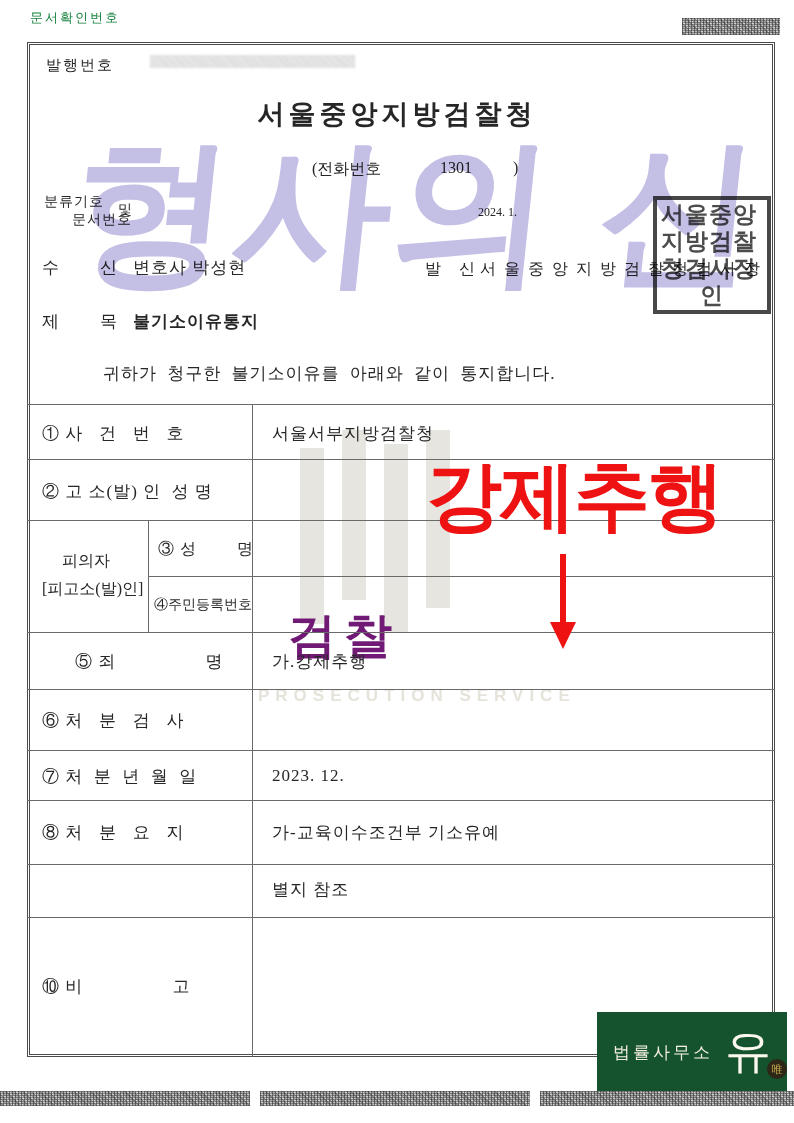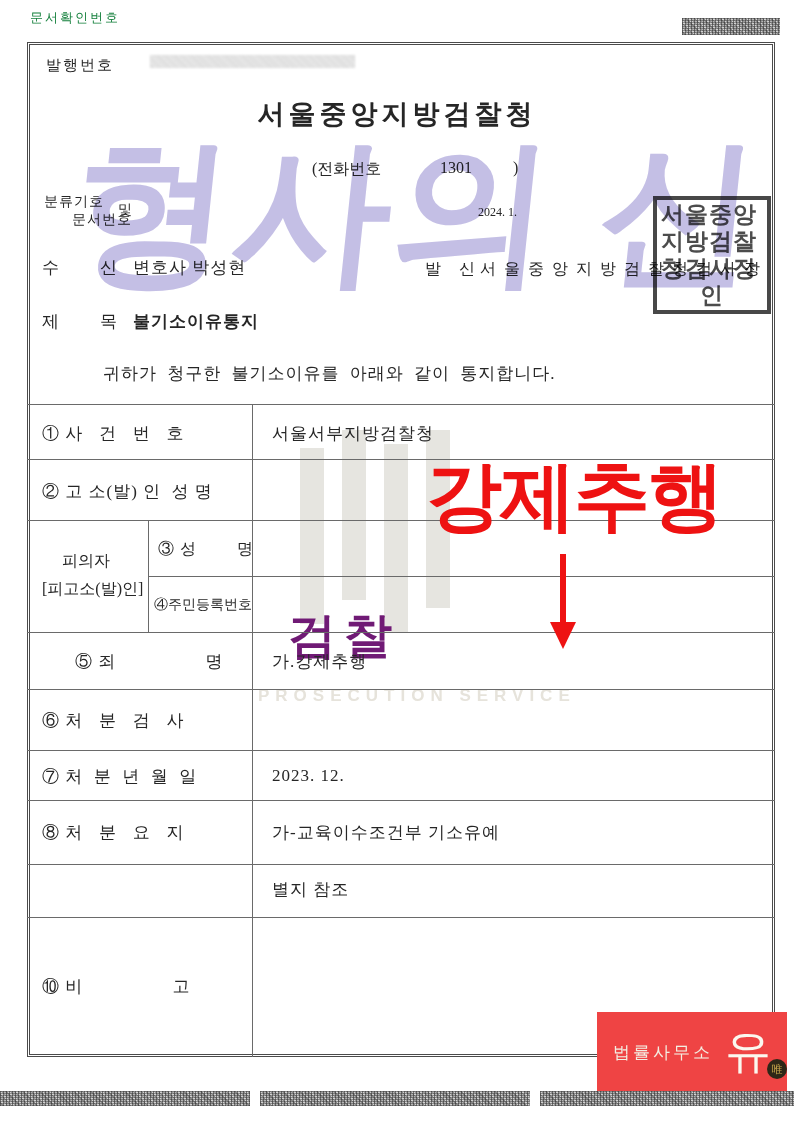--- a/index.html
+++ b/index.html
@@ -98,21 +98,21 @@
     border:8px solid #ee1212;z-index:10;
     display:flex;align-items:center;justify-content:center;overflow:visible;
   }
   .ov-stamp{
     font-size:95px;line-height:1;font-weight:900;letter-spacing:-7px;
     font-family:"Liberation Sans","DejaVu Sans",sans-serif;color:#ee1212;white-space:nowrap;
   }
 
   
   .logo{
-    left:597px;top:1012px;width:190px;height:80px;background:#ef4444;z-index:11;
+    left:597px;top:1012px;width:190px;height:80px;background:#14532d;z-index:11;
     display:flex;align-items:center;justify-content:center;gap:12px;
   }
   .logo-firm{font-size:17px;color:#f3eee2;letter-spacing:3px;}
   .logo-mark-wrap{position:relative;}
   .logo-mark{font-size:46px;color:#fbf8ef;line-height:1;font-family:"Liberation Serif","DejaVu Serif",serif;}
   .logo-hanja{
     position:absolute;right:-16px;bottom:-4px;width:20px;height:20px;border-radius:50%;
     background:#2e2717;color:#c9a84c;font-size:11px;display:flex;align-items:center;justify-content:center;
   }
 

